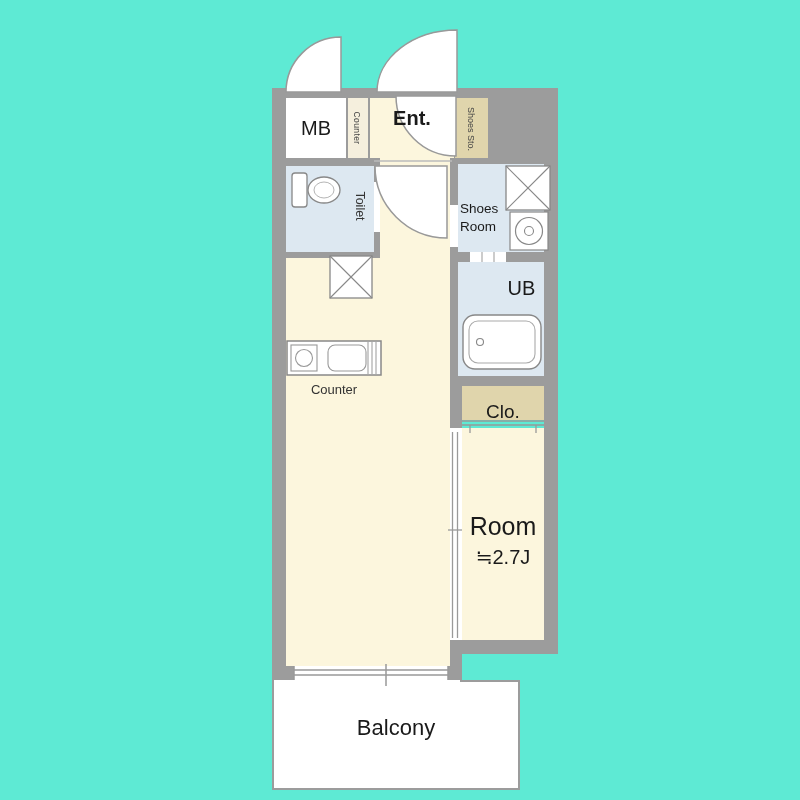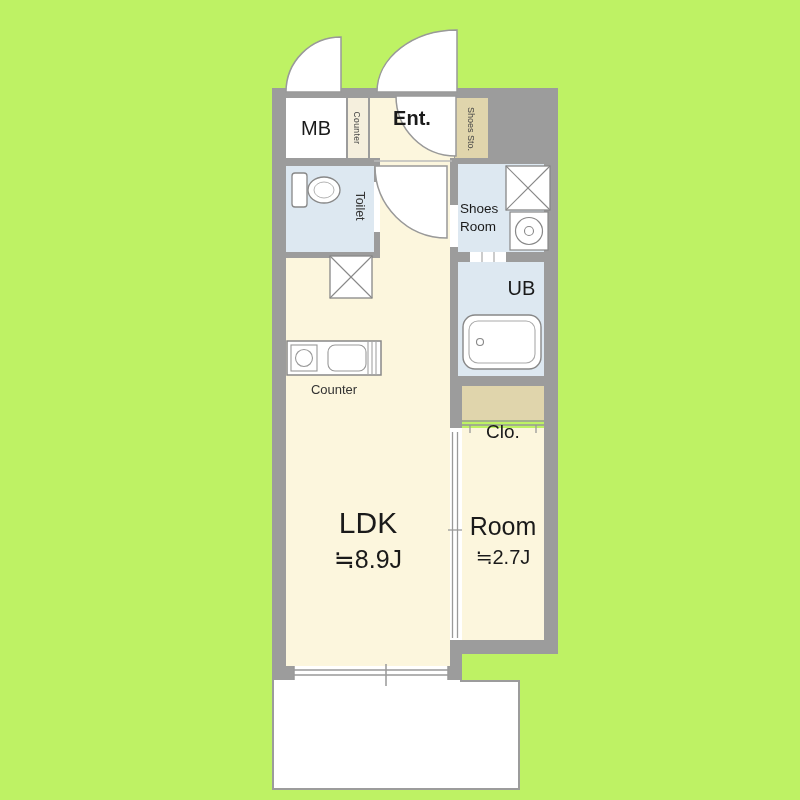--- a/index.html
+++ b/index.html
@@ -1,16 +1,16 @@
 <!DOCTYPE html>
 <html><head>
 <meta charset="utf-8">
 <style>
   html,body{margin:0;padding:0;background:#fff;}
-  #stage{position:relative;width:800px;height:800px;background:#bef264;overflow:hidden;
+  #stage{position:relative;width:800px;height:800px;background:#5eead4;overflow:hidden;
          font-family:"Liberation Sans","DejaVu Sans",sans-serif;color:#1a1a1a;}
   .wall{position:absolute;background:#9c9c9c;}
   .gap{position:absolute;background:#fff;}
   .room{position:absolute;box-sizing:border-box;}
   .label{position:absolute;display:flex;align-items:center;justify-content:center;
          color:#1a1a1a;white-space:nowrap;box-sizing:border-box;}
   .label.col{flex-direction:column;}
   .rot{transform:rotate(90deg);}
   svg.overlay{position:absolute;left:0;top:0;pointer-events:none;}
 </style>
@@ -171,32 +171,31 @@
 
   <div class="label col" style="left:460px;top:198px;width:46px;height:40px;font-size:13.5px;line-height:1.35;align-items:flex-start;justify-content:center;">
     <span>Shoes</span>
     <span>Room</span>
   </div>
 
   <div class="label" style="left:458px;top:274px;width:86px;height:28px;font-size:20px;padding-left:41px;">
       <span>UB</span>
     </div>
 
-  <div class="label" style="left:462px;top:386px;width:82px;height:51px;font-size:19px;margin-top:20px;">
+  <div class="label" style="left:462px;top:386px;width:82px;height:51px;font-size:19px;">
       <span>Clo.</span>
     </div>
 
-  <div class="label col" style="left:286px;top:498px;width:164px;height:84px;">
-    <span style="font-size:30px;">LDK</span>
-    <span style="font-size:25px;margin-top:5px;">≒8.9J</span>
-  </div>
 
   <div class="label col" style="left:458px;top:500px;width:90px;height:80px;">
     <span style="font-size:25px;">Room</span>
     <span style="font-size:20px;margin-top:4px;">≒2.7J</span>
   </div>
 
   <div class="label" style="left:286px;top:380px;width:96px;height:18px;font-size:13px;color:#333;">
       <span>Counter</span>
     </div>
 
+  <div class="label" style="left:272px;top:714px;width:248px;height:28px;font-size:22px;">
+      <span>Balcony</span>
+    </div>
 
 </div>
 
 </body></html>

